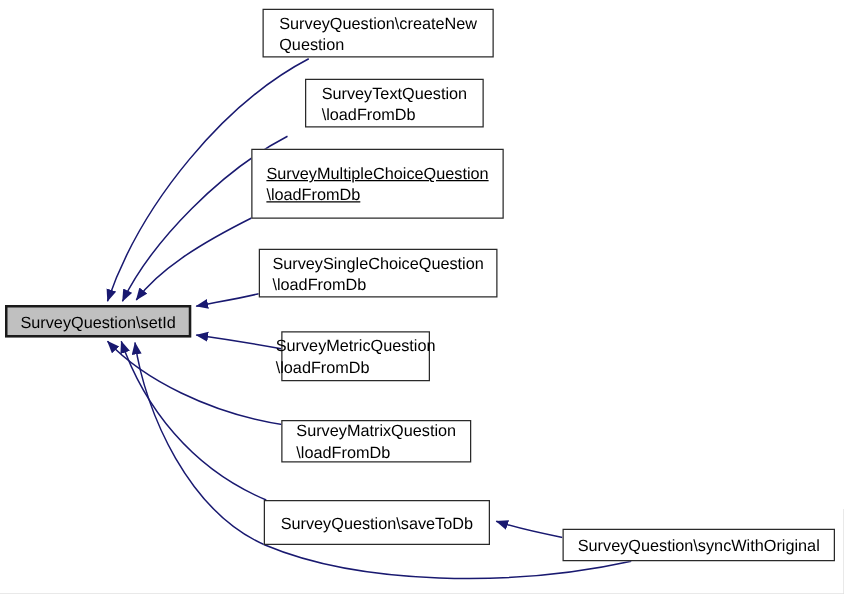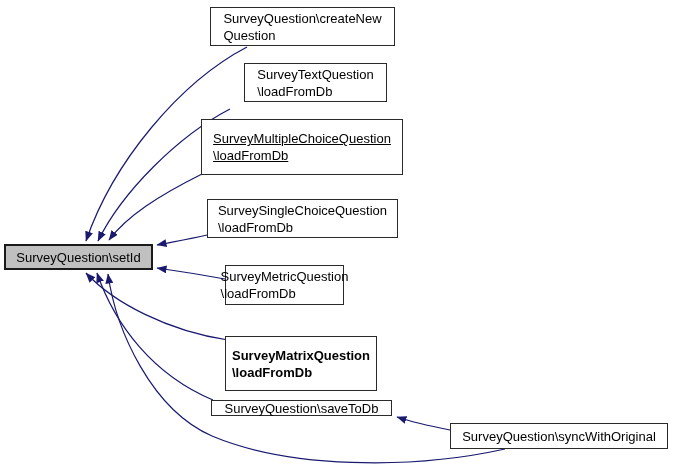--- a/index.html
+++ b/index.html
@@ -87,20 +87,20 @@
 
   <div class="node" style="left:201px; top:119px; width:202px; height:56px;text-decoration:underline;">SurveyMultipleChoiceQuestion
 \loadFromDb</div>
 
   <div class="node" style="left:207px; top:199px; width:191px; height:39px;">SurveySingleChoiceQuestion
 \loadFromDb</div>
 
   <div class="node" style="left:225px; top:265px; width:119px; height:40px;">SurveyMetricQuestion
 \loadFromDb</div>
 
-  <div class="node" style="left:225px; top:336px; width:152px; height:55px;font-weight:bold;">SurveyMatrixQuestion
+  <div class="node" style="left:225px; top:336px; width:152px; height:34px;">SurveyMatrixQuestion
 \loadFromDb</div>
 
-  <div class="node" style="left:211px; top:400px; width:181px; height:16px;">SurveyQuestion\saveToDb</div>
+  <div class="node" style="left:211px; top:400px; width:181px; height:36px;">SurveyQuestion\saveToDb</div>
 
   <div class="node" style="left:450px; top:423px; width:218px; height:26px;">SurveyQuestion\syncWithOriginal</div>
 
 </div>
 
 </body></html>

